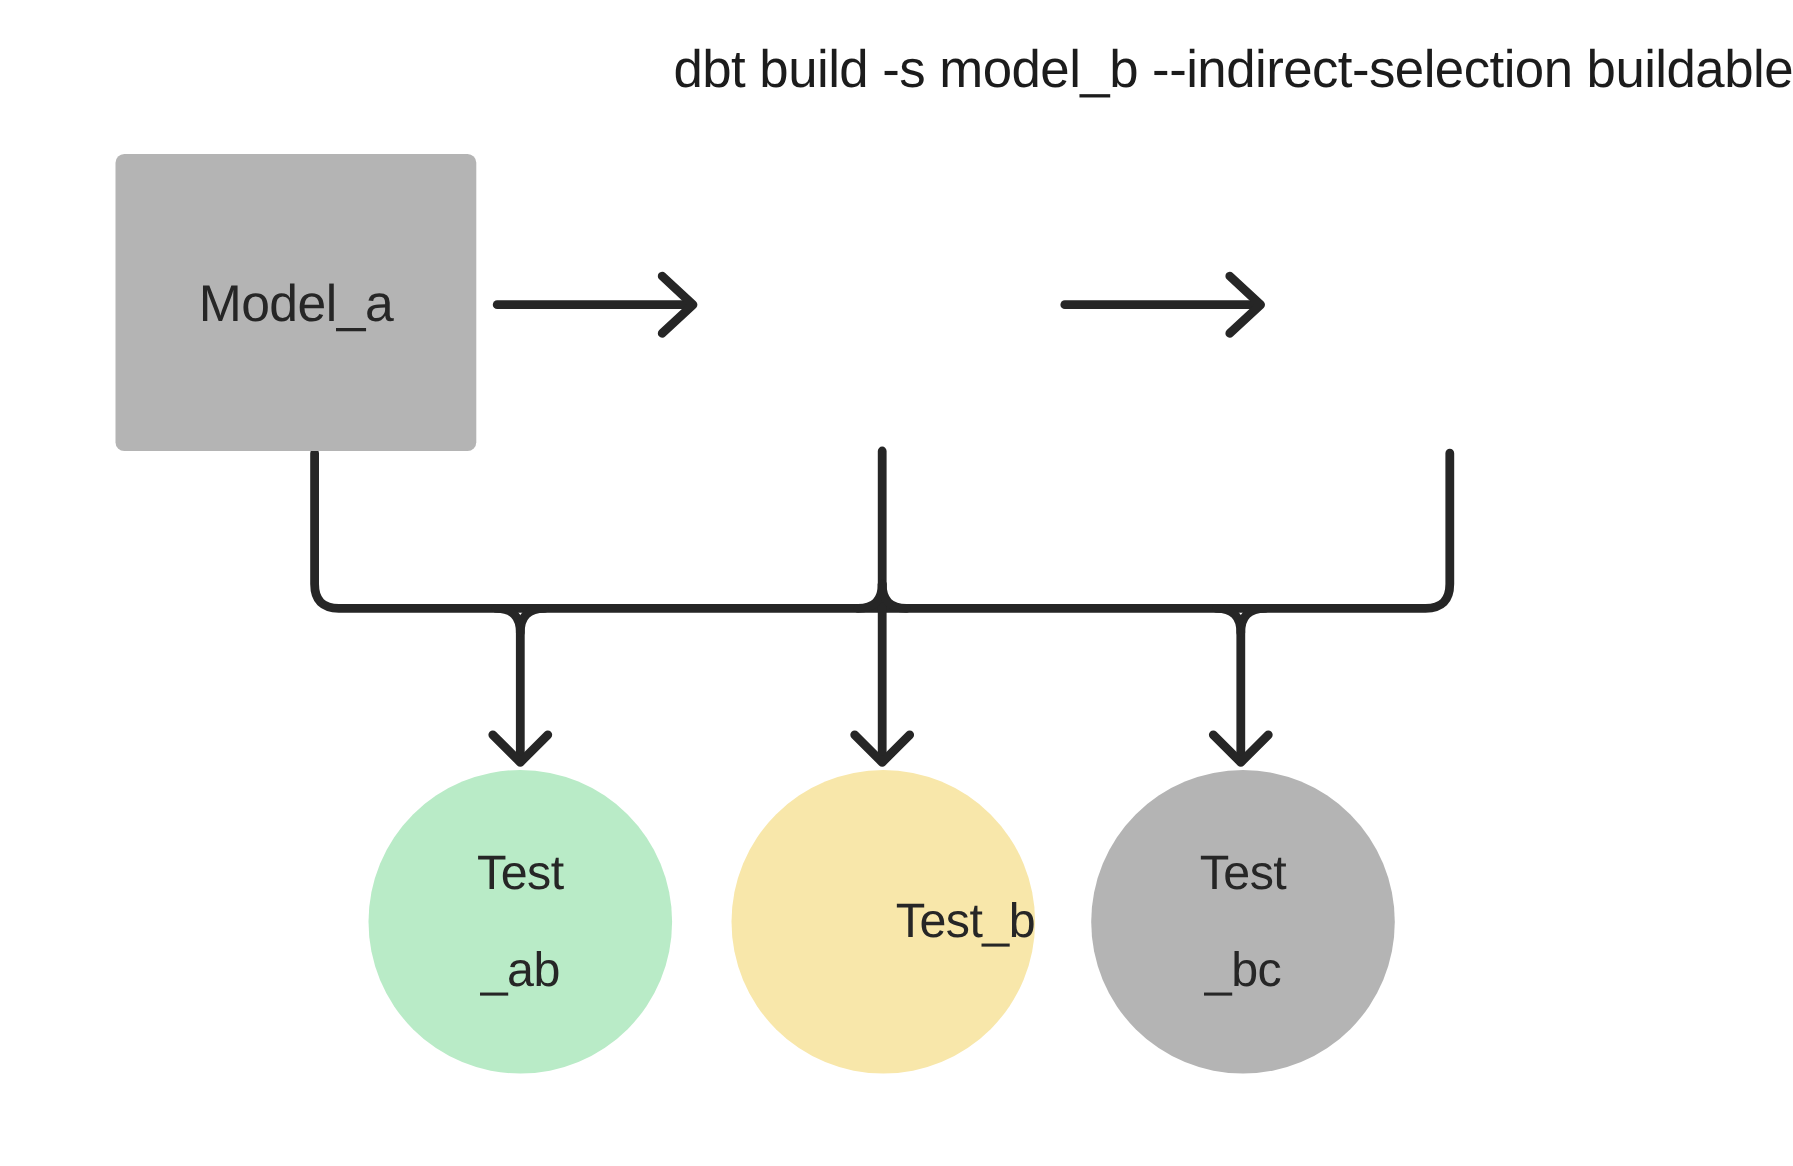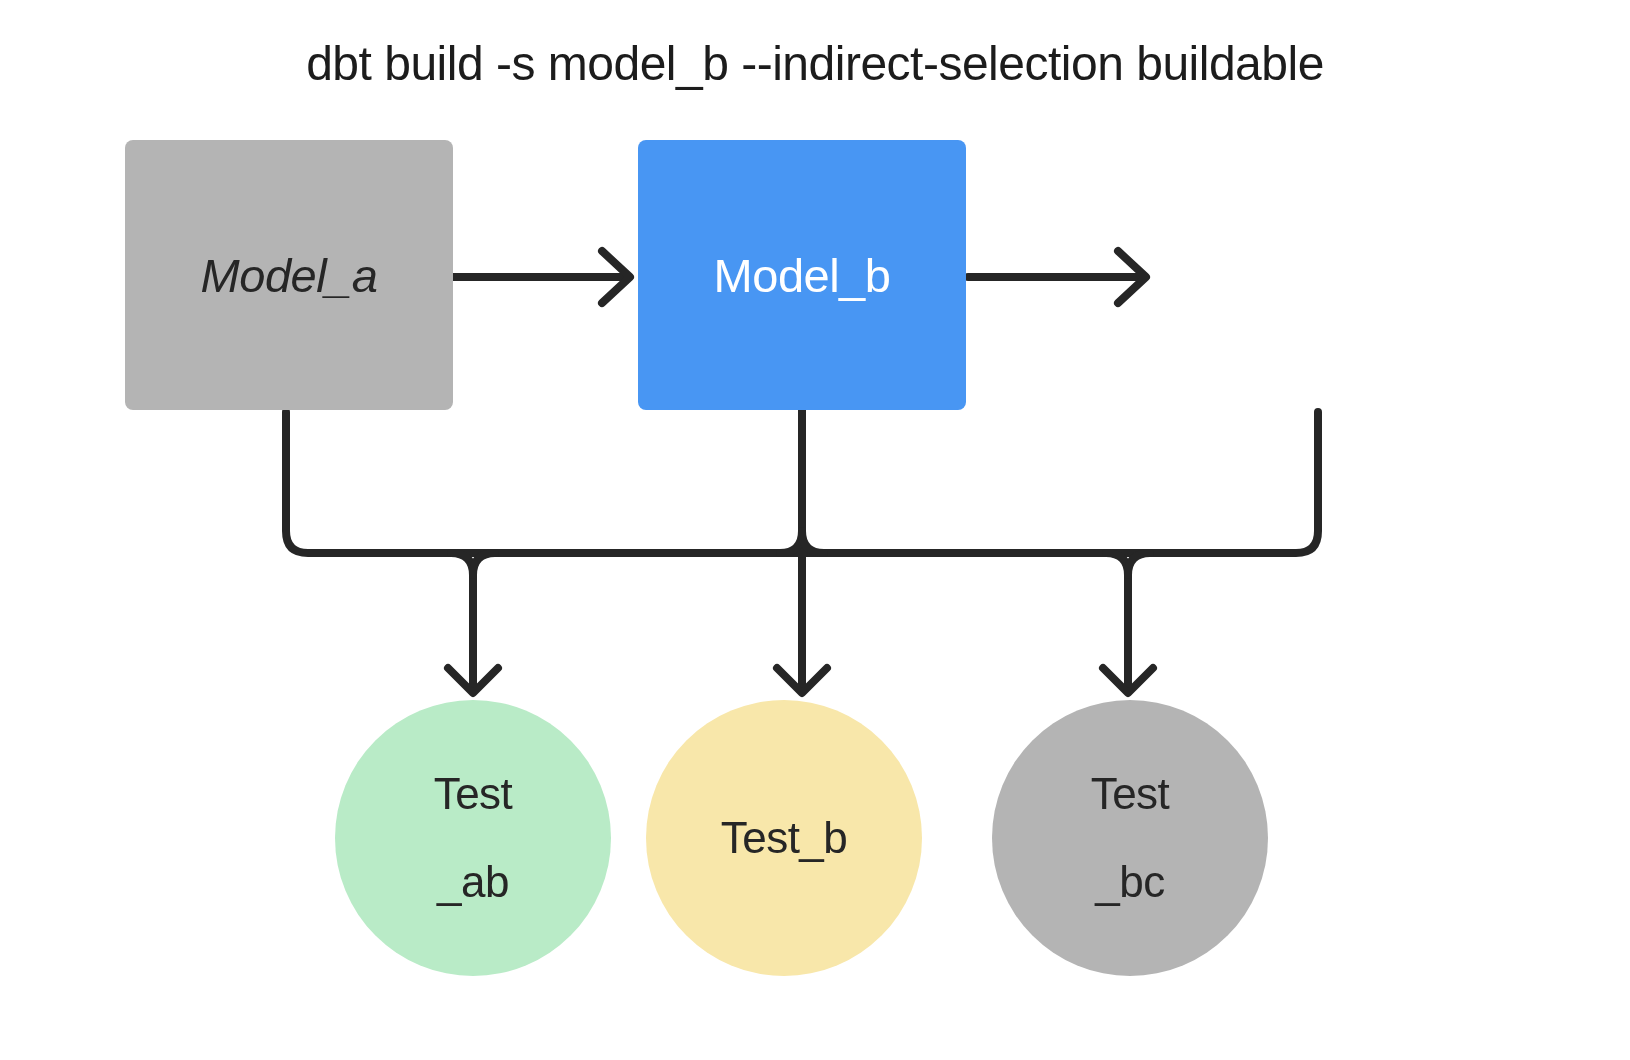--- a/index.html
+++ b/index.html
@@ -13,21 +13,21 @@
     width: 1630px;
     height: 1060px;
     background: #ffffff;
     overflow: hidden;
   }
   .diagram-title {
     position: absolute;
     left: 0;
     top: 36px;
     width: 1630px;
-    text-align: center;
+    text-align: right;
     font-size: 48px;
     font-weight: 500;
     letter-spacing: -0.5px;
     color: #1c1c1c;
   }
   .connector-layer {
     position: absolute;
     left: 0;
     top: 0;
   }
@@ -46,21 +46,21 @@
     height: 270px;
     border-radius: 8px;
     display: flex;
     align-items: center;
     justify-content: center;
     font-size: 47px;
     letter-spacing: -0.5px;
     color: #262626;
     background: #b4b4b4;
   }
-  .model-a { left: 125px; font-style: italic; }
+  .model-a { left: 105px; }
   .model-b {
     left: 638px;
     background: #4896f3;
     color: #ffffff;
   }
   .model-c { left: 1154px; }
   .test-node {
     position: absolute;
     top: 700px;
     width: 276px;
@@ -70,21 +70,21 @@
     flex-direction: column;
     align-items: center;
     justify-content: center;
     text-align: center;
     font-size: 44px;
     letter-spacing: -0.5px;
     line-height: 88px;
     color: #262626;
   }
   .test-ab { left: 335px; background: #b9ebc7; }
-  .test-b  { left: 646px; background: #f8e7aa; }
+  .test-b  { left: 665px; background: #f8e7aa; align-items: flex-end; }
   .test-bc { left: 992px; background: #b4b4b4; }
   .test-line { display: block; }
 </style>
 </head>
 <body>
 
 <div class="canvas">
 
   <div class="diagram-title">dbt build -s model_b --indirect-selection buildable</div>
 
@@ -109,23 +109,20 @@
 
     <path d="M1106 553 Q1128 553 1128 575 V688"></path>
     <path d="M1150 553 Q1128 553 1128 575"></path>
     <polyline points="1103,668 1128,693 1153,668"></polyline>
   </svg>
 
   <div class="model-node model-a">
     <span>Model_a</span>
   </div>
 
-  <div class="model-node model-b">
-    <span>Model_b</span>
-  </div>
 
 
   <div class="test-node test-ab">
     <span class="test-line">Test</span>
     <span class="test-line">_ab</span>
   </div>
 
   <div class="test-node test-b">
     <span class="test-line">Test_b</span>
   </div>

